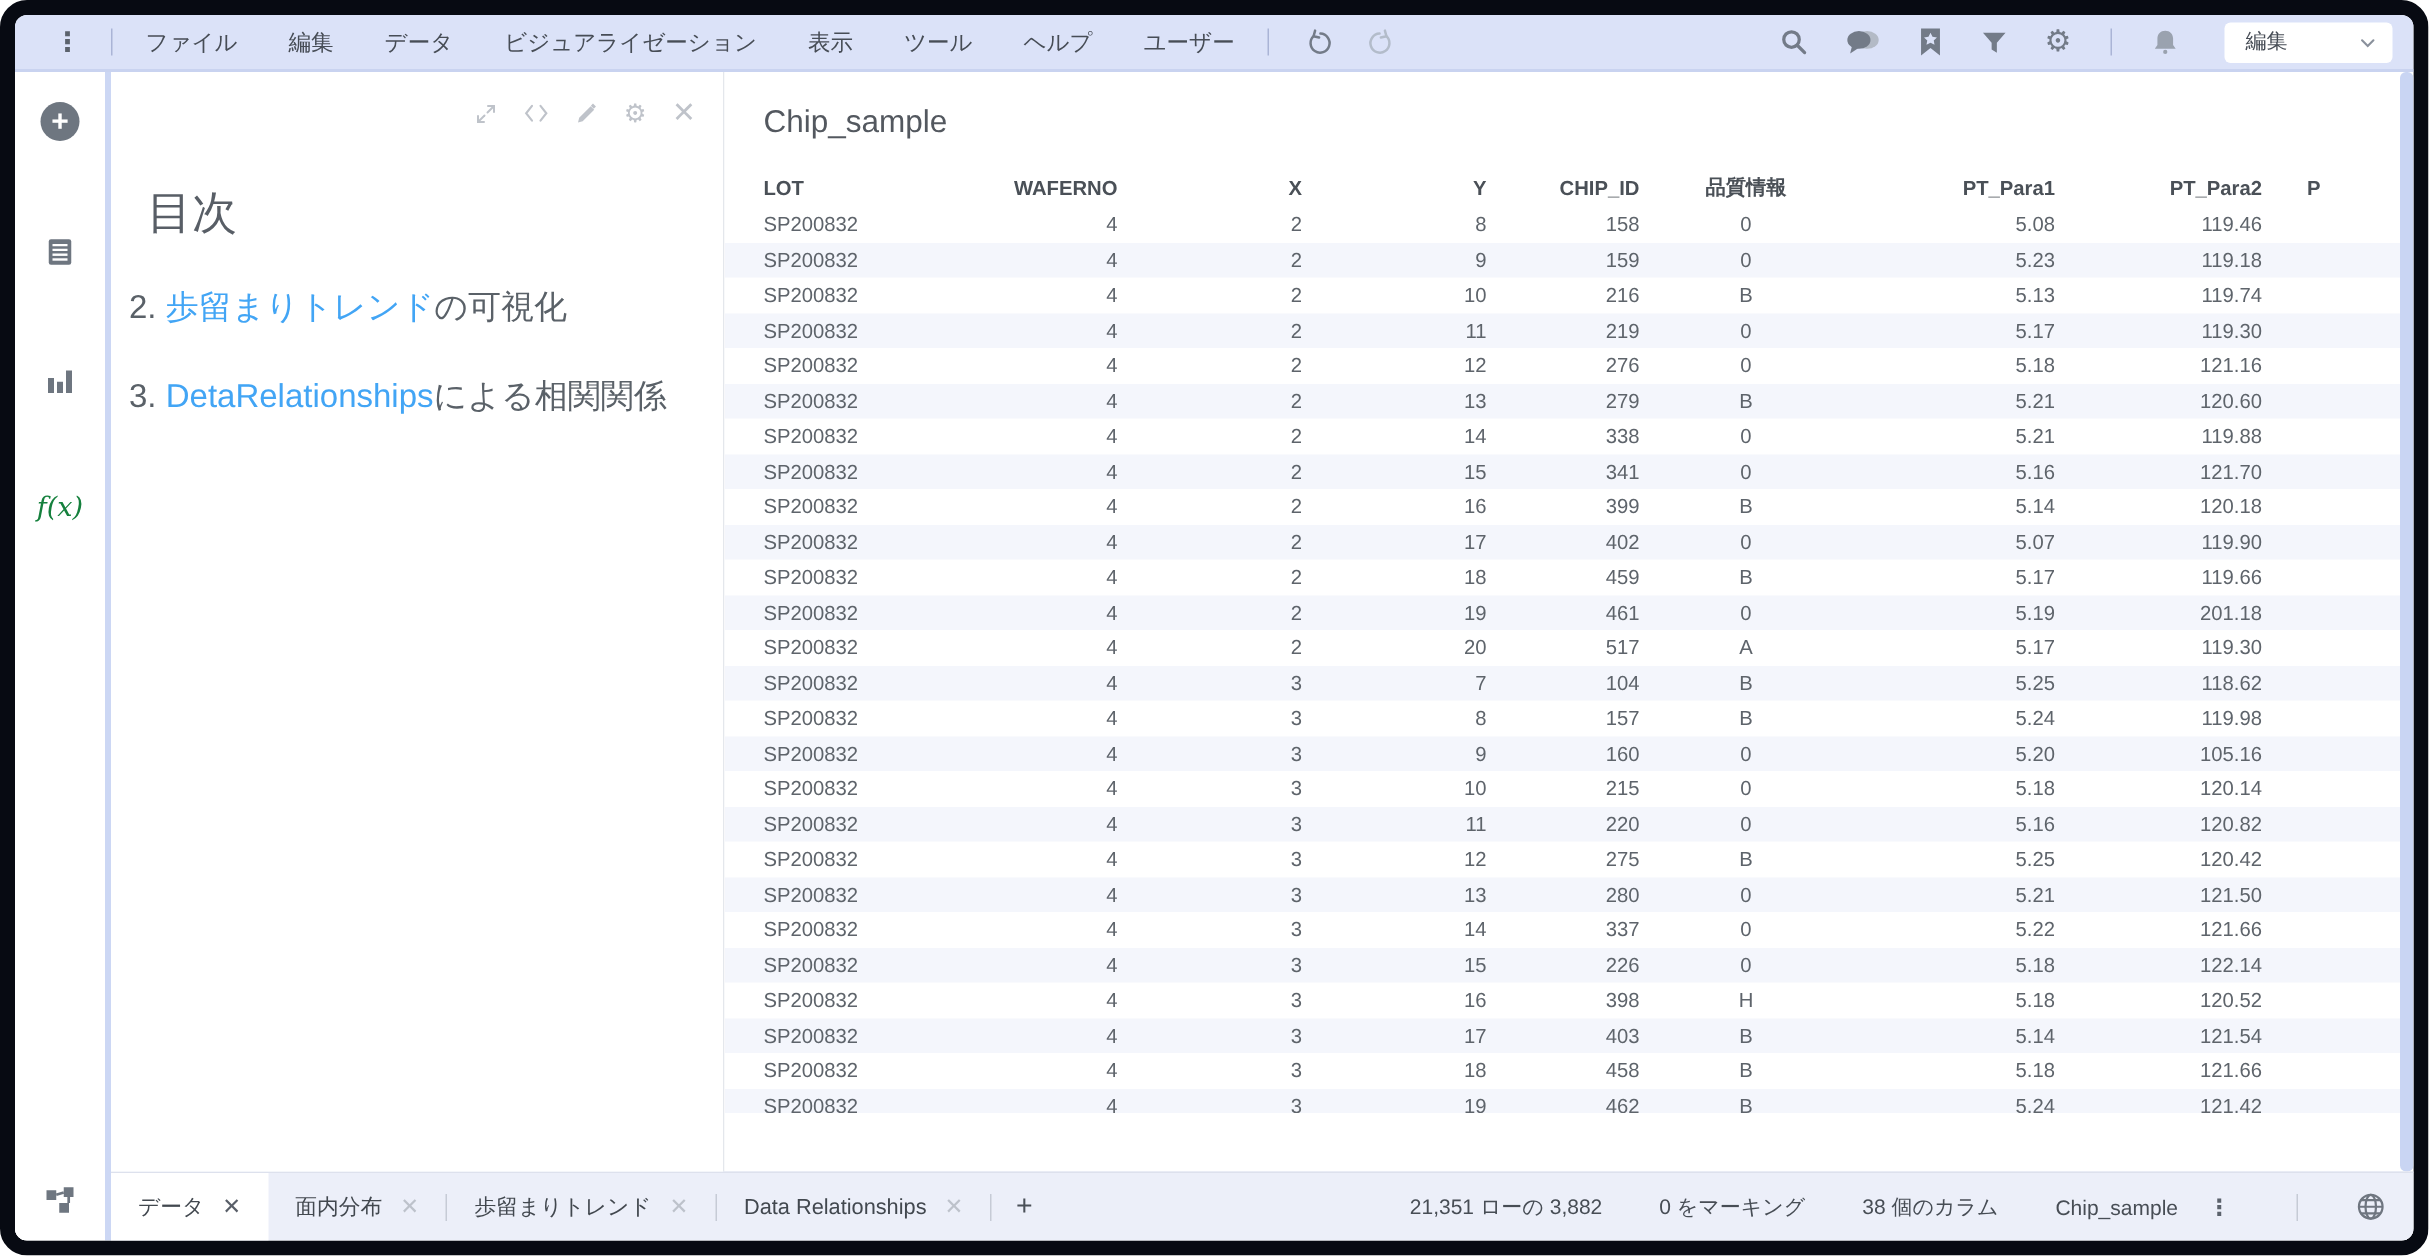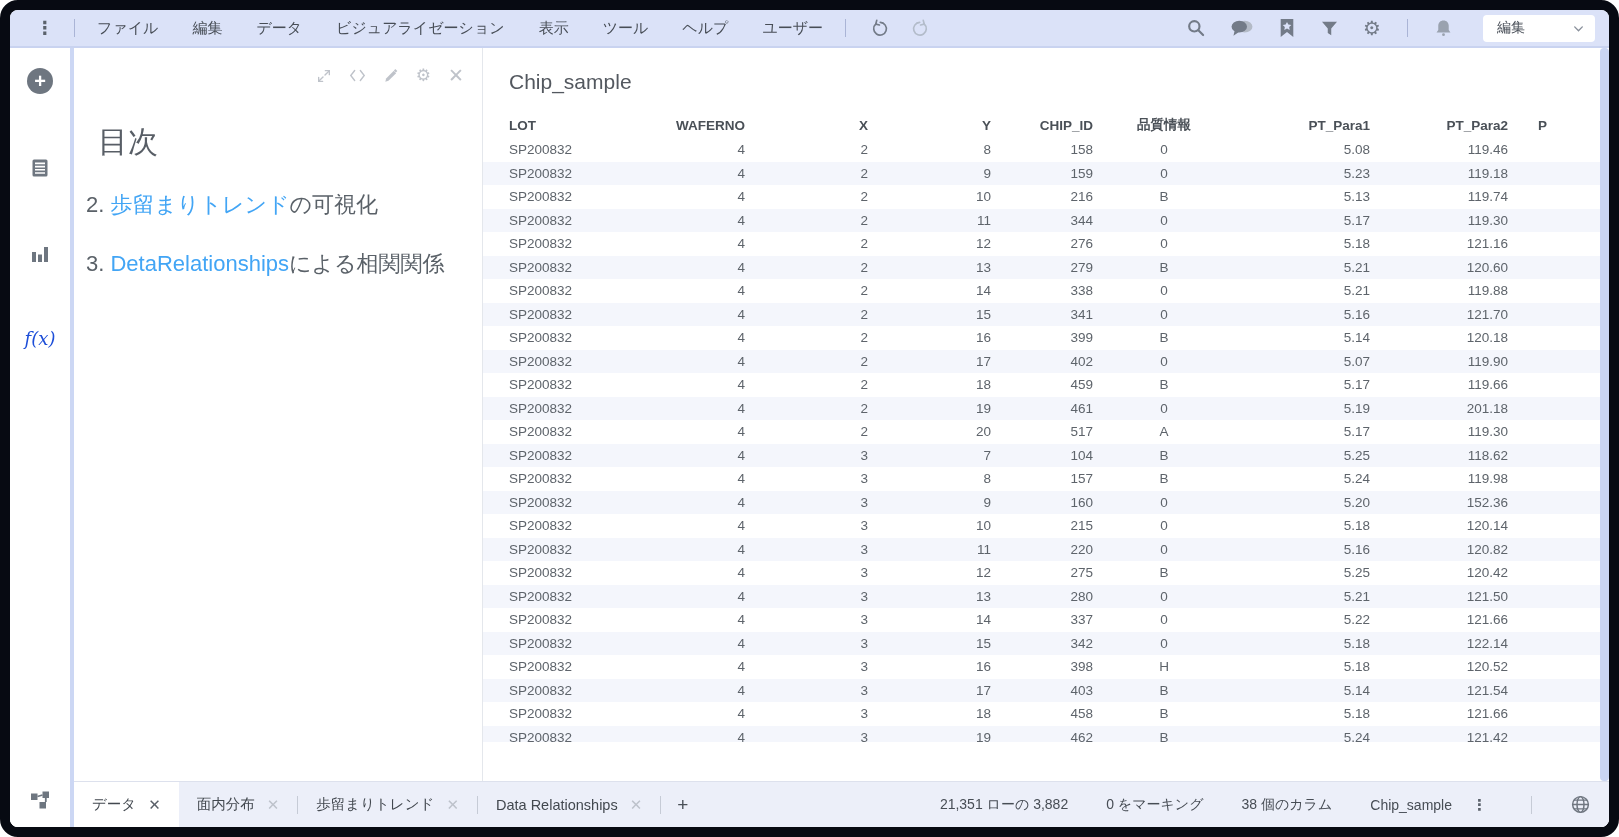--- a/index.html
+++ b/index.html
@@ -42,21 +42,21 @@
   .sidebar{
     flex:0 0 60px; background:#fff; display:flex; flex-direction:column;
     align-items:center; padding:20px 0 16px 0; gap:62px; color:#6e7680;
   }
   .sidebar .spacer{ flex:1; }
   .sb-icon{ cursor:pointer; display:flex; align-items:center; justify-content:center;}
   .plus-circle{
     width:26px; height:26px; border-radius:50%; background:#6e7680; color:#fff;
     display:flex; align-items:center; justify-content:center; font-size:20px; font-weight:700; line-height:1;
   }
-  .fx{ font-family:"DejaVu Serif","Liberation Serif",serif; font-style:italic; font-size:18px; color:#1d4ed8;}
+  .fx{ font-family:"DejaVu Serif","Liberation Serif",serif; font-style:italic; font-size:18px; color:#15803d;}
   .side-strip{ flex:0 0 4px; background:#ccd7f4; }
 
   .main{ flex:1; display:flex; flex-direction:column; min-width:0; }
   .content{ flex:1; display:flex; min-height:0; }
 
   
   .toc-panel{ flex:0 0 408px; background:#fff; position:relative; padding:60px 20px 0 12px; }
   .panel-tools{
     position:absolute; top:16px; right:18px; display:flex; gap:17px; align-items:center;
     color:#bfc3ca;
@@ -302,21 +302,21 @@
                 <span class="td a-l c-q">B</span>
                 <span class="td a-r">5.13</span>
                 <span class="td a-r">119.74</span>
                 <span class="td a-l c-p"></span>
               </div>
               <div class="tr grid-row">
                 <span class="td a-l c-lot">SP200832</span>
                 <span class="td a-r">4</span>
                 <span class="td a-r">2</span>
                 <span class="td a-r">11</span>
-                <span class="td a-r">344</span>
+                <span class="td a-r">219</span>
                 <span class="td a-l c-q">0</span>
                 <span class="td a-r">5.17</span>
                 <span class="td a-r">119.30</span>
                 <span class="td a-l c-p"></span>
               </div>
               <div class="tr grid-row">
                 <span class="td a-l c-lot">SP200832</span>
                 <span class="td a-r">4</span>
                 <span class="td a-r">2</span>
                 <span class="td a-r">12</span>
@@ -437,21 +437,21 @@
                 <span class="td a-l c-p"></span>
               </div>
               <div class="tr grid-row">
                 <span class="td a-l c-lot">SP200832</span>
                 <span class="td a-r">4</span>
                 <span class="td a-r">3</span>
                 <span class="td a-r">9</span>
                 <span class="td a-r">160</span>
                 <span class="td a-l c-q">0</span>
                 <span class="td a-r">5.20</span>
-                <span class="td a-r">152.36</span>
+                <span class="td a-r">105.16</span>
                 <span class="td a-l c-p"></span>
               </div>
               <div class="tr grid-row">
                 <span class="td a-l c-lot">SP200832</span>
                 <span class="td a-r">4</span>
                 <span class="td a-r">3</span>
                 <span class="td a-r">10</span>
                 <span class="td a-r">215</span>
                 <span class="td a-l c-q">0</span>
                 <span class="td a-r">5.18</span>
@@ -500,21 +500,21 @@
                 <span class="td a-l c-q">0</span>
                 <span class="td a-r">5.22</span>
                 <span class="td a-r">121.66</span>
                 <span class="td a-l c-p"></span>
               </div>
               <div class="tr grid-row">
                 <span class="td a-l c-lot">SP200832</span>
                 <span class="td a-r">4</span>
                 <span class="td a-r">3</span>
                 <span class="td a-r">15</span>
-                <span class="td a-r">342</span>
+                <span class="td a-r">226</span>
                 <span class="td a-l c-q">0</span>
                 <span class="td a-r">5.18</span>
                 <span class="td a-r">122.14</span>
                 <span class="td a-l c-p"></span>
               </div>
               <div class="tr grid-row">
                 <span class="td a-l c-lot">SP200832</span>
                 <span class="td a-r">4</span>
                 <span class="td a-r">3</span>
                 <span class="td a-r">16</span>

